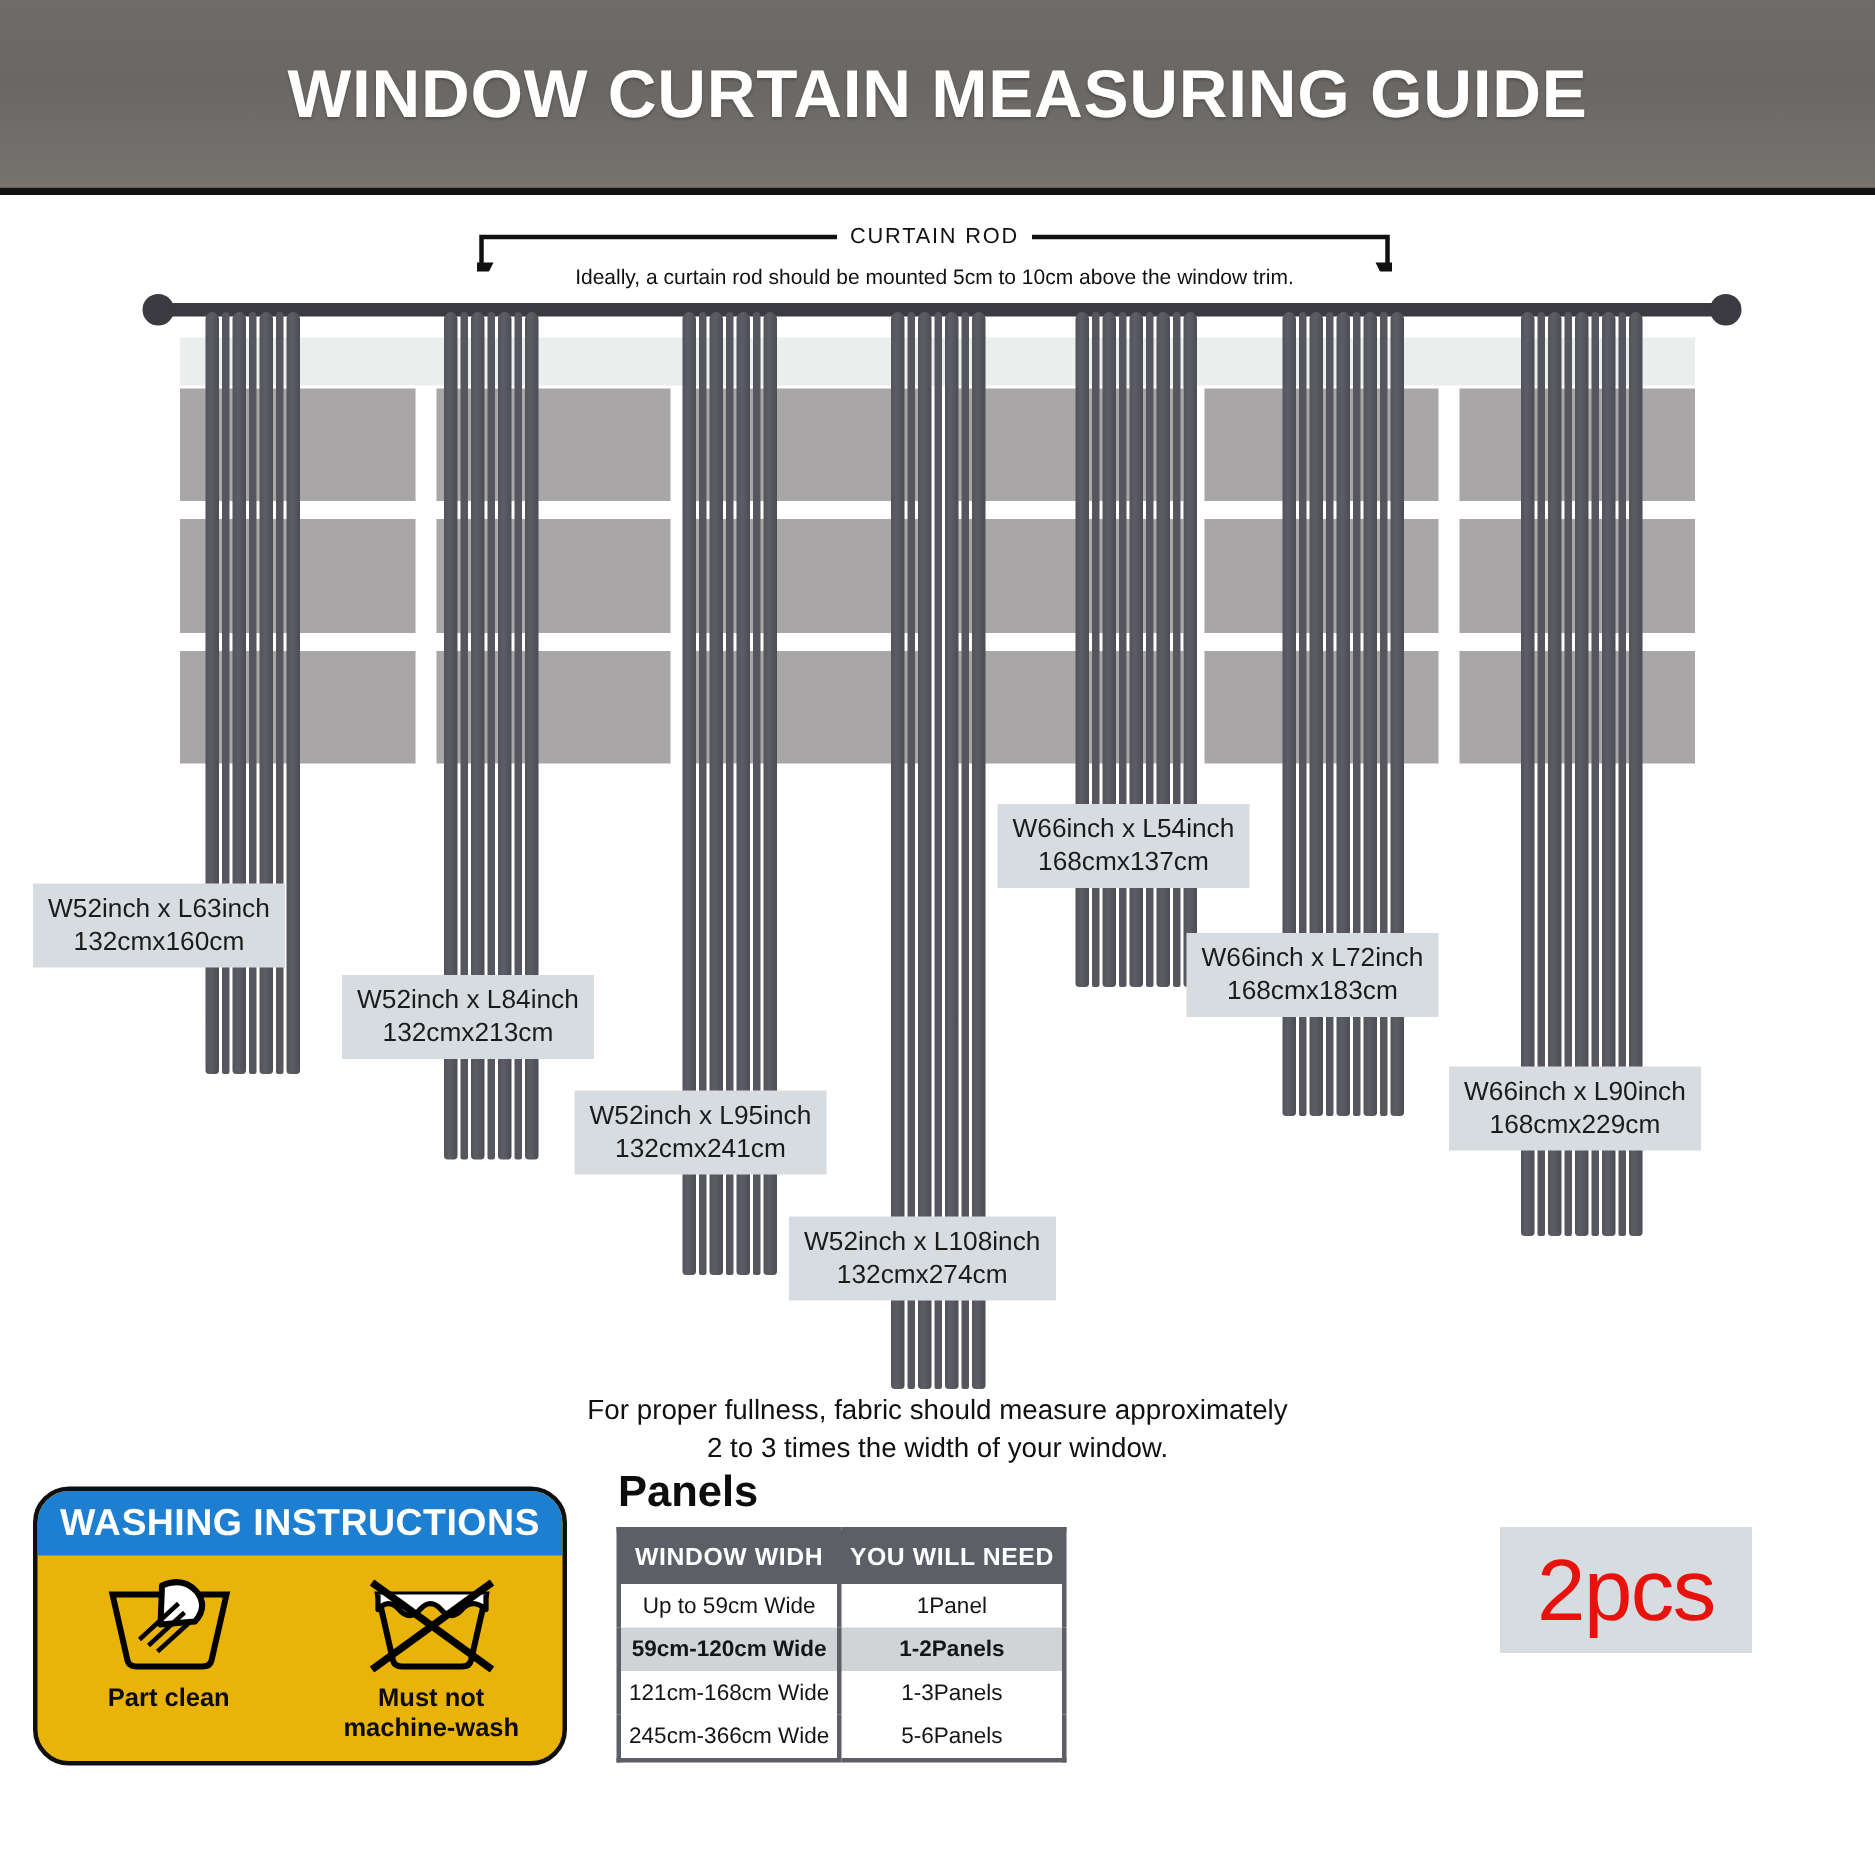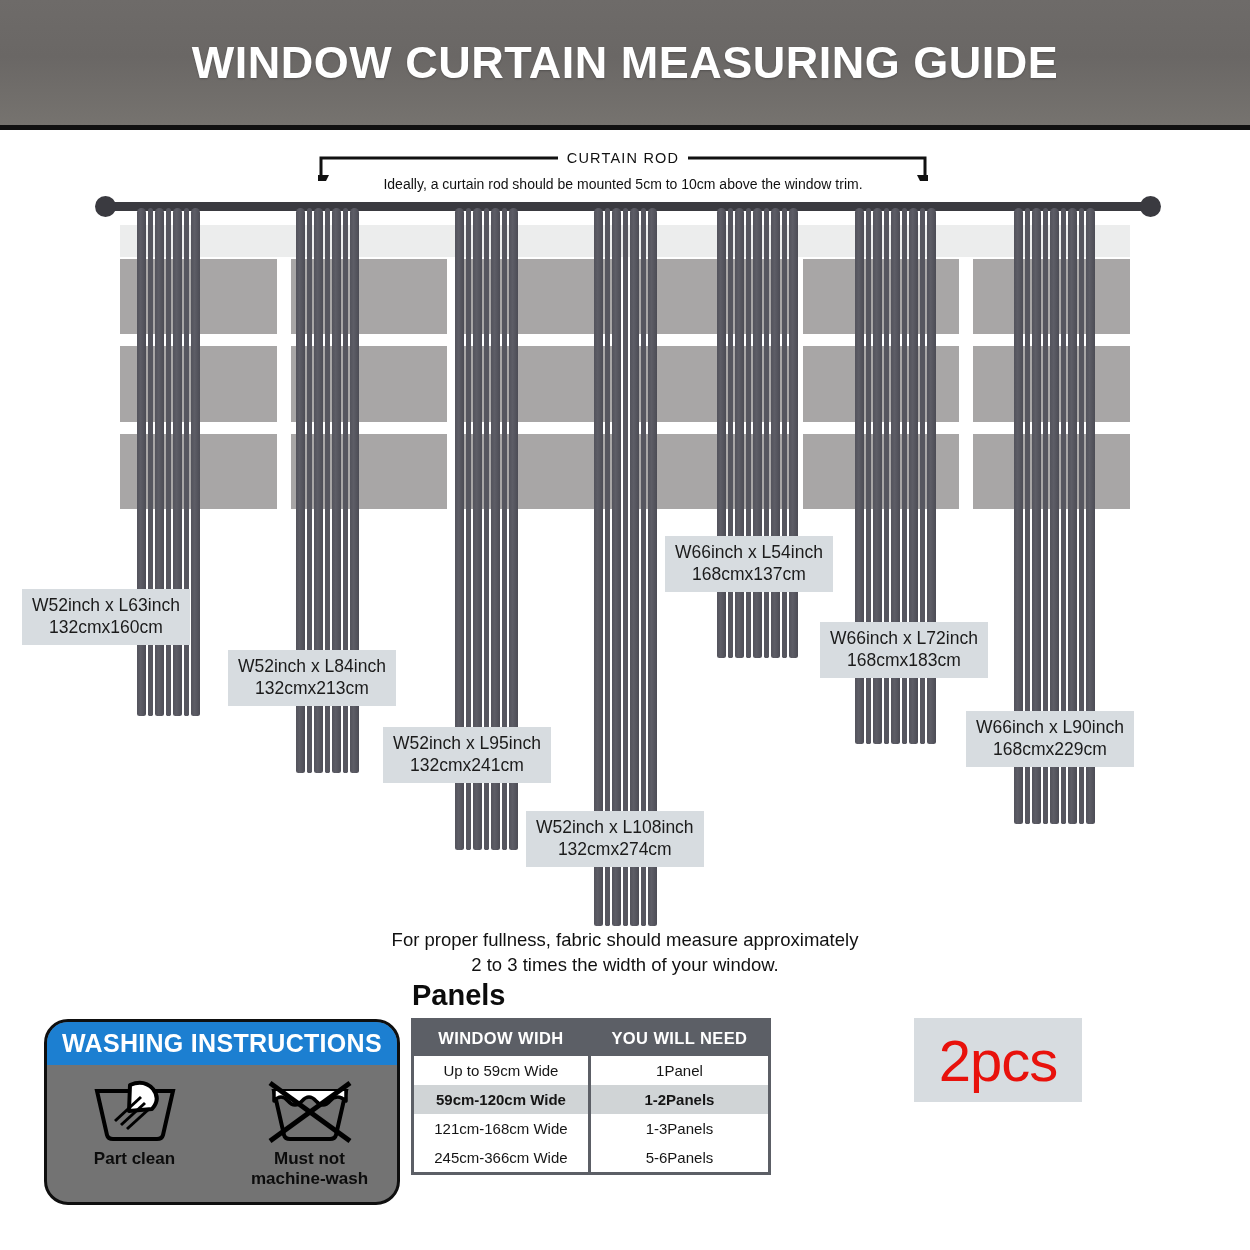--- a/index.html
+++ b/index.html
@@ -93,24 +93,23 @@
     font-family:"Liberation Sans", sans-serif;
   }
   
   .fullness{
     position:absolute;left:0;top:928px;width:1250px;
     text-align:center;font-size:18.5px;color:#111;line-height:1.35;
     font-family:"Liberation Sans", sans-serif;
   }
   
   .wash-card{
-    position:absolute;left:44px;top:991px;width:350px;height:180px;
-    border:3px solid #0f0f0f;border-radius:24px;background:#737373;
+    position:absolute;left:22px;top:991px;width:350px;height:180px;
+    border:3px solid #0f0f0f;border-radius:24px;background:#eab308;
     overflow:hidden;
-    margin-top:28px;
   }
   .wash-head{
     height:43px;background:#1c7fd1;
     display:flex;align-items:center;justify-content:center;
   }
   .wash-head span{
     color:#fff;font-weight:bold;font-size:25px;letter-spacing:.3px;
     font-family:"Liberation Sans", sans-serif;
   }
   .wash-body{
@@ -122,41 +121,41 @@
     font-size:17px;font-weight:bold;color:#0c0c0c;line-height:1.15;margin-top:2px;
     font-family:"Liberation Sans", sans-serif;
   }
   
   .panels-title{
     position:absolute;left:412px;top:979px;width:365px;text-align:left;
     font-size:29px;font-weight:bold;color:#0c0c0c;
     font-family:"Liberation Sans", sans-serif;
   }
   .panels-table{
-    position:absolute;left:411px;top:1018px;width:360px;
+    position:absolute;left:411px;top:1018px;width:300px;
     border:3px solid #5c5f66;border-collapse:collapse;background:#fff;
   }
   .panels-table th{
     background:#5c5f66;color:#fff;font-size:16.5px;font-weight:bold;
     letter-spacing:.4px;padding:8px 4px;text-align:center;
     border-right:3px solid #5c5f66;
     font-family:"Liberation Sans", sans-serif;
   }
   .panels-table th:last-child{border-right:none;}
   .panels-table td{
     font-size:15px;color:#151515;padding:6px 4px;text-align:center;
     border-right:3px solid #5c5f66;background:#fff;
     font-family:"Liberation Sans", sans-serif;
     margin-top:41px;
   }
   .panels-table td:last-child{border-right:none;}
   .panels-table tr.alt td{background:#d0d4d6;font-weight:bold;}
   
   .pcs-badge{
-    position:absolute;left:914px;top:1018px;width:168px;height:84px;
+    position:absolute;left:1000px;top:1018px;width:168px;height:84px;
     background:#d7dce0;display:flex;align-items:center;justify-content:center;
   }
   .pcs-badge span{
     color:#e8120c;font-size:58px;font-weight:normal;letter-spacing:-1px;
     font-family:"Liberation Sans", sans-serif;
   }
 </style>
 </head>
 <body>
 
@@ -299,21 +298,21 @@
 <div class="chip" style="left:526px;top:811px;">
   <div>W52inch x L108inch</div>
   <div>132cmx274cm</div>
 </div>
 
 <div class="chip" style="left:665px;top:536px;">
   <div>W66inch x L54inch</div>
   <div>168cmx137cm</div>
 </div>
 
-<div class="chip" style="left:820px;top:622px;">
+<div class="chip" style="left:791px;top:622px;">
   <div>W66inch x L72inch</div>
   <div>168cmx183cm</div>
 </div>
 
 <div class="chip" style="left:966px;top:711px;">
   <div>W66inch x L90inch</div>
   <div>168cmx229cm</div>
 </div>
 
 <div class="fullness">

